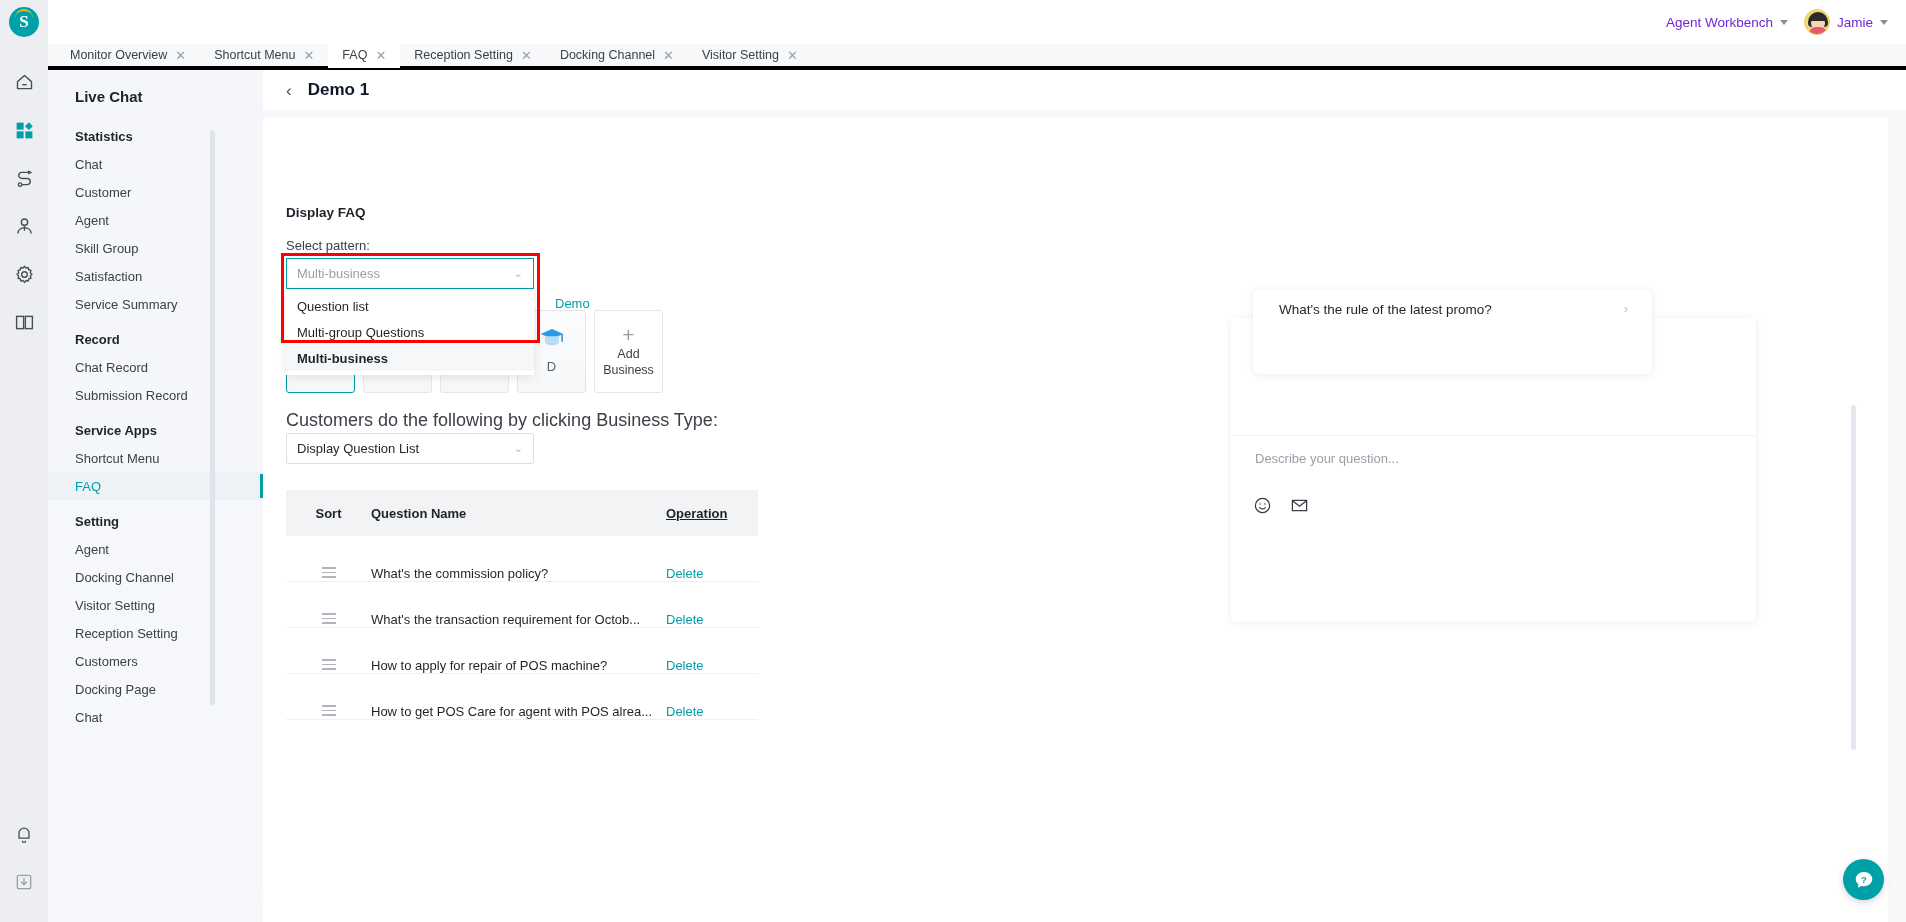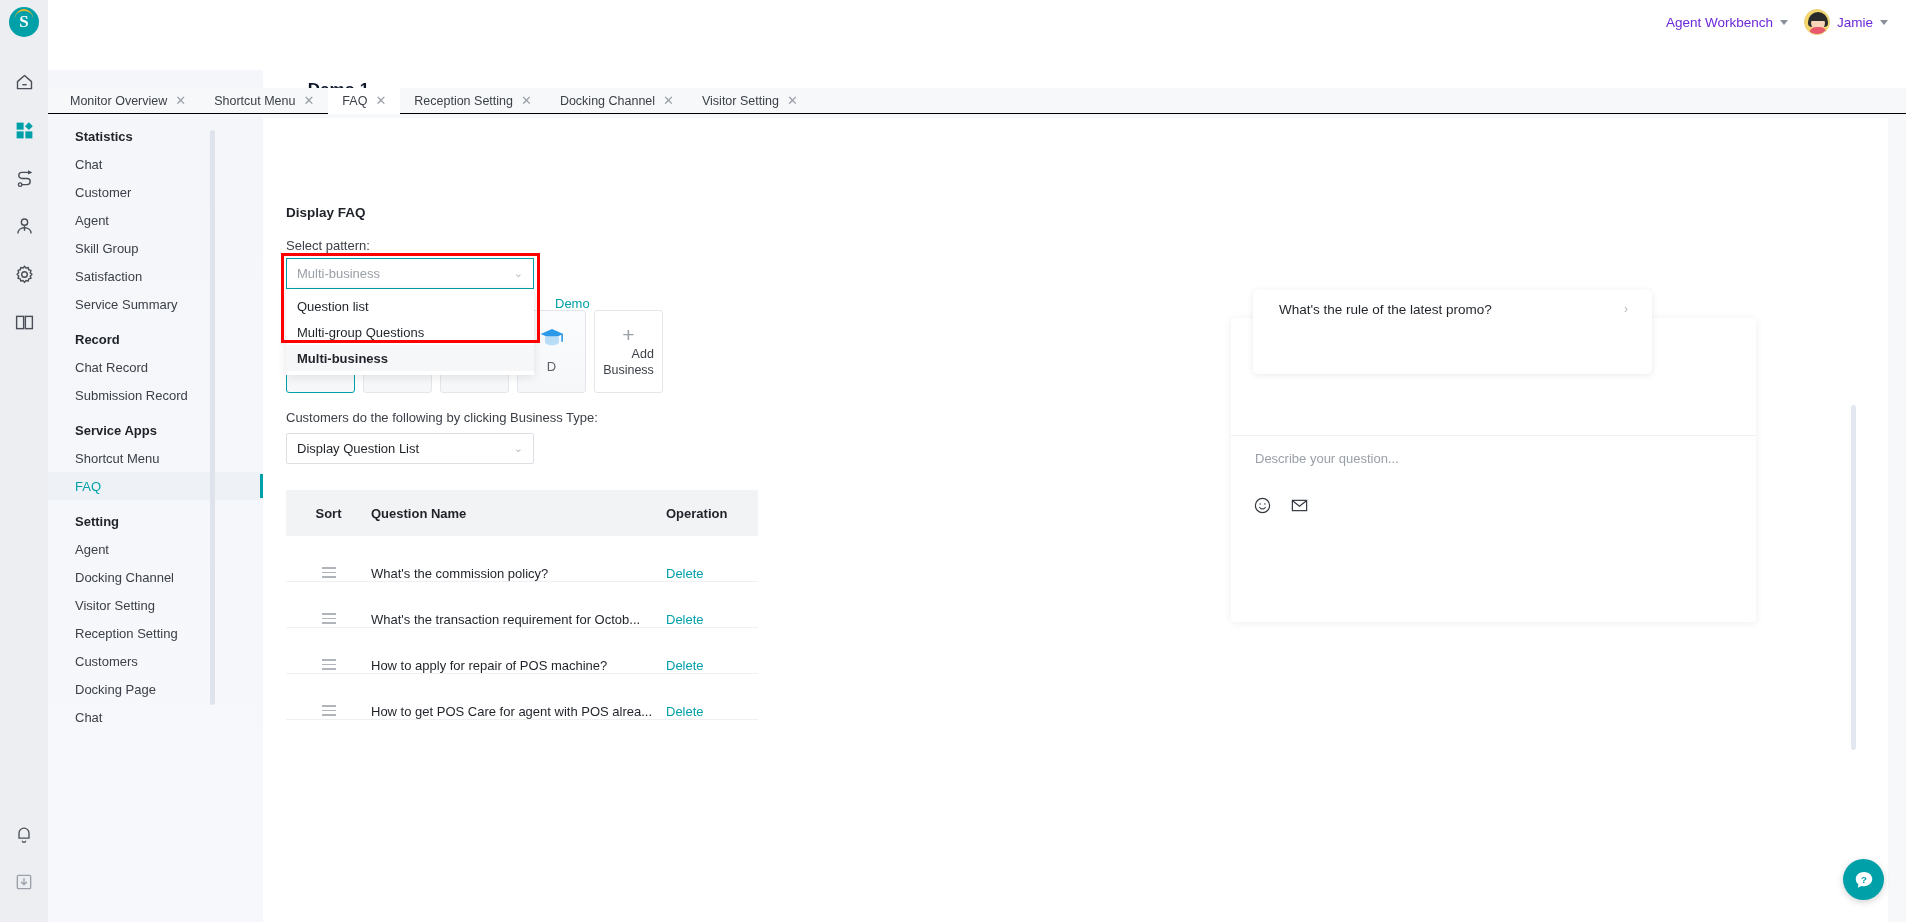--- a/index.html
+++ b/index.html
@@ -46,22 +46,22 @@
     border: 1px solid #e7d07a;
   }
   .avatar .hair { position: absolute; left: 3px; top: 2px; width: 20px; height: 15px; background: #2b2b2b; border-radius: 10px 10px 4px 4px; }
   .avatar .face { position: absolute; left: 6px; top: 6px; width: 14px; height: 14px; background: #f6d5ba; border-radius: 50%; }
   .avatar .bang  { position: absolute; left: 5px; top: 4px; width: 16px; height: 7px; background: #2b2b2b; border-radius: 8px 8px 0 0; }
   .avatar .body { position: absolute; left: 4px; bottom: 0; width: 18px; height: 7px; background: #e8596b; border-radius: 9px 9px 0 0; }
 
   
   .tabstrip {
     position: absolute; left: 48px; top: 44px; width: 1858px; height: 26px;
-    background: #f7f8fa; border-bottom: 1px solid #000000;
-    display: flex; align-items: center; padding-left: 8px; z-index: 29; margin-top: 44px;
+    background: #f7f8fa; border-bottom: 4px solid #000000;
+    display: flex; align-items: center; padding-left: 8px; z-index: 29;
   }
   .wtab {
     display: flex; align-items: center; gap: 8px; height: 26px;
     padding: 0 14px; font-size: 12.5px; color: #3c4048; cursor: pointer;
     white-space: nowrap;
   }
   .wtab.active { background: #ffffff; }
   .wtab .x {
     font-size: 13px; color: #9aa0a8; line-height: 1;
   }
@@ -163,36 +163,36 @@
   }
   .biz-card.active { border-color: #00a0a8; }
   .biz-letter { font-size: 13px; color: #5c6169; }
   .biz-icon { position: absolute; top: 14px; left: 50%; transform: translateX(-50%); }
   .add-card {
     width: 69px; height: 83px; border: 1px solid #e3e6ea; border-radius: 3px; background: #fff;
     display: flex; flex-direction: column; align-items: center; justify-content: center;
     cursor: pointer; gap: 2px;
   }
   .add-plus { font-size: 21px; color: #9aa0a8; line-height: 1; font-weight: 300; }
-  .add-txt { font-size: 12.5px; color: #3c4048; text-align: right; line-height: 1.25; }
-
-  .action-label { position: absolute; left: 23px; top: 292px; font-size: 13px; color: #3c4048; }
+  .add-txt { font-size: 12.5px; color: #3c4048; text-align: center; line-height: 1.25; }
+
+  .action-label { position: absolute; left: 23px; top: 292px; font-size: 18px; color: #3c4048; }
   .select2 {
     position: absolute; left: 23px; top: 315px; width: 248px; height: 31px;
     border: 1px solid #dcdfe4; background: #fff; border-radius: 2px;
     display: flex; align-items: center; padding: 0 10px; cursor: pointer;
   }
   .select2 .v { font-size: 13px; color: #1f2329; flex: 1; }
 
   
   .qtable { position: absolute; left: 23px; top: 372px; width: 472px; }
   .qhead { height: 46px; background: #f2f3f5; display: flex; align-items: center; }
   .qhead .c1 { width: 85px; text-align: center; font-size: 13px; font-weight: bold; color: #1f2329; }
   .qhead .c2 { flex: 1; font-size: 13px; font-weight: bold; color: #1f2329; }
-  .qhead .c3 { width: 92px; font-size: 13px; font-weight: bold; color: #1f2329; }
+  .qhead .c3 { width: 92px; font-size: 13px; font-weight: bold; color: #1f2329; text-decoration: underline; }
   .qrow { height: 46px; display: flex; align-items: flex-end; border-bottom: 1px solid #eef0f2; }
   .qrow .c1 { width: 85px; display: flex; justify-content: center; color: #b0b5bb; cursor: grab; }
   .qrow .c2 { flex: 1; font-size: 13px; color: #1f2329; }
   .qrow .c3 { width: 92px; font-size: 13px; color: #00a0a8; cursor: pointer; }
   .drag { width: 14px; }
   .drag div { height: 1.6px; background: #b0b5bb; margin-bottom: 3px; }
 
   
   .preview {
     position: absolute; left: 968px; top: 200px; width: 525px; height: 304px;

